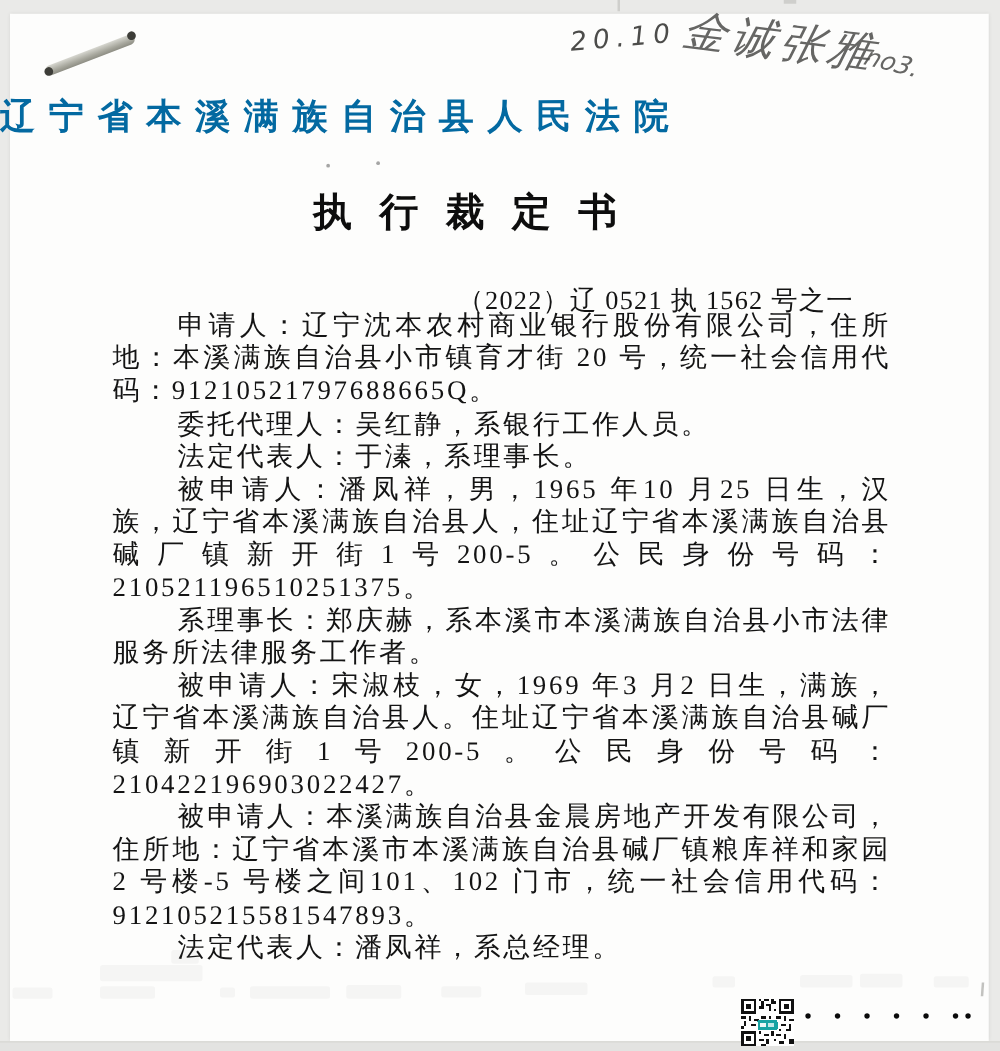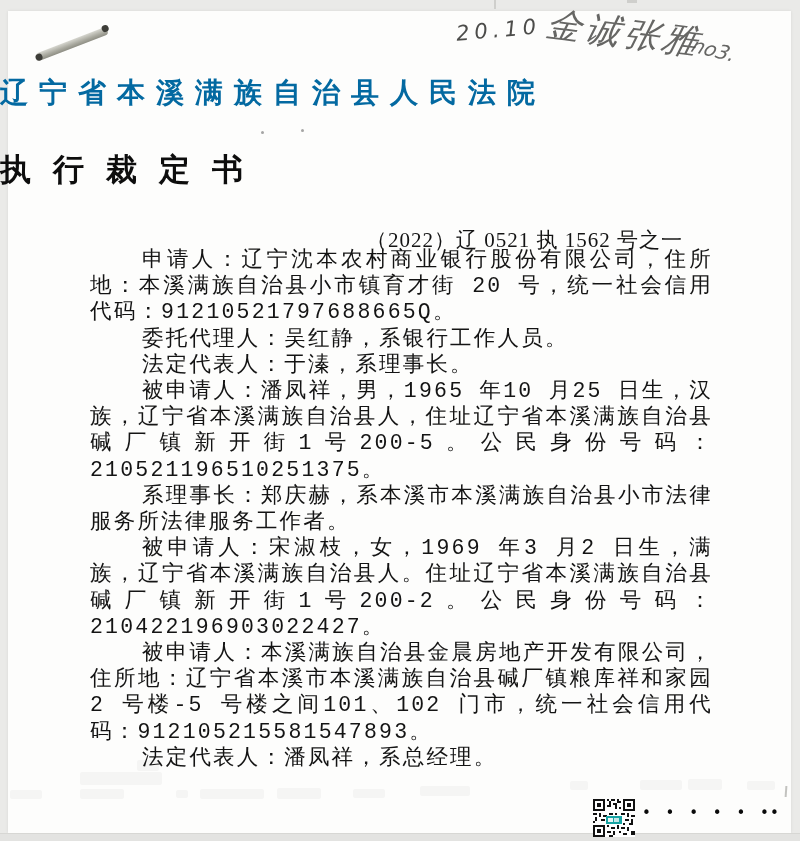--- a/index.html
+++ b/index.html
@@ -48,33 +48,33 @@
     transform:rotate(14deg) skewX(-8deg);font-style:italic;opacity:.85;
   }
 
   
   .court-name{
     position:absolute;left:0;top:74px;width:762px;text-align:left;
     font-size:28px;font-weight:bold;color:#0369a1;letter-spacing:11px;
   }
   .faint-dot{position:absolute;width:3px;height:3px;border-radius:50%;background:rgba(0,0,0,.35);}
   .doc-title{
-    position:absolute;left:0;top:149px;width:766px;
+    position:absolute;left:0;top:149px;width:766px;text-align:center;
     font-size:31px;font-weight:bold;color:#0d0d0d;letter-spacing:22px;
   }
   .case-number{
     position:absolute;right:117px;top:226px;
     font-size:21px;color:#141414;letter-spacing:1px;white-space:nowrap;
   }
 
   
   .doc-body{
     position:absolute;left:90px;top:247px;width:623px;
     font-size:21.5px;line-height:26.2px;color:#141414;
-    text-align:justify;letter-spacing:2.2px;font-family:Liberation Mono, monospace;
+    text-align:justify;letter-spacing:2.2px;
   }
   .doc-body p{margin:0;padding:0;text-indent:52px;}
 
   
   .bleed{position:absolute;background:rgba(70,70,65,0.045);border-radius:2px;}
 
   
   .qr{position:absolute;left:592px;top:799px;width:44px;height:38px;}
   .dots-row{
     position:absolute;left:642px;top:804px;width:120px;
@@ -107,21 +107,21 @@
 <div class="faint-dot" style="left:301px;top:129px;"></div>
 <div class="doc-title">执行裁定书</div>
 <div class="case-number">（2022）辽 0521 执 1562 号之一</div>
 
 <div class="doc-body">
   <p>申请人：辽宁沈本农村商业银行股份有限公司，住所地：本溪满族自治县小市镇育才街 20 号，统一社会信用代码：91210521797688665Q。</p>
   <p>委托代理人：吴红静，系银行工作人员。</p>
   <p>法定代表人：于溱，系理事长。</p>
   <p>被申请人：潘凤祥，男，1965 年10 月25 日生，汉族，辽宁省本溪满族自治县人，住址辽宁省本溪满族自治县碱厂镇新开街1号200-5。公民身份号码：210521196510251375。</p>
   <p>系理事长：郑庆赫，系本溪市本溪满族自治县小市法律服务所法律服务工作者。</p>
-  <p>被申请人：宋淑枝，女，1969 年3 月2 日生，满族，辽宁省本溪满族自治县人。住址辽宁省本溪满族自治县碱厂镇新开街1号200-2。公民身份号码：210422196903022427。</p>
+  <p>被申请人：宋淑枝，女，1969 年3 月2 日生，满族，辽宁省本溪满族自治县人。住址辽宁省本溪满族自治县碱厂镇新开街1号200-5。公民身份号码：210422196903022427。</p>
   <p>被申请人：本溪满族自治县金晨房地产开发有限公司，住所地：辽宁省本溪市本溪满族自治县碱厂镇粮库祥和家园2 号楼-5 号楼之间101、102 门市，统一社会信用代码：912105215581547893。</p>
   <p>法定代表人：潘凤祥，系总经理。</p>
 </div>
 
 <div class="bleed" style="left:80px;top:772px;width:82px;height:13px;"></div>
 <div class="bleed" style="left:137px;top:760px;width:22px;height:11px;"></div>
 <div class="bleed" style="left:10px;top:790px;width:32px;height:9px;"></div>
 <div class="bleed" style="left:80px;top:789px;width:44px;height:10px;"></div>
 <div class="bleed" style="left:176px;top:790px;width:12px;height:8px;"></div>
 <div class="bleed" style="left:200px;top:789px;width:64px;height:10px;"></div>

